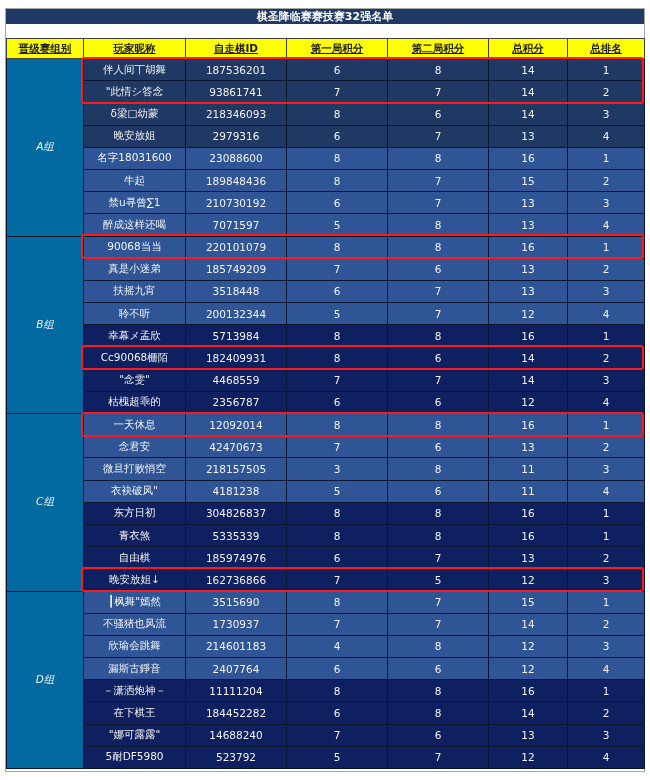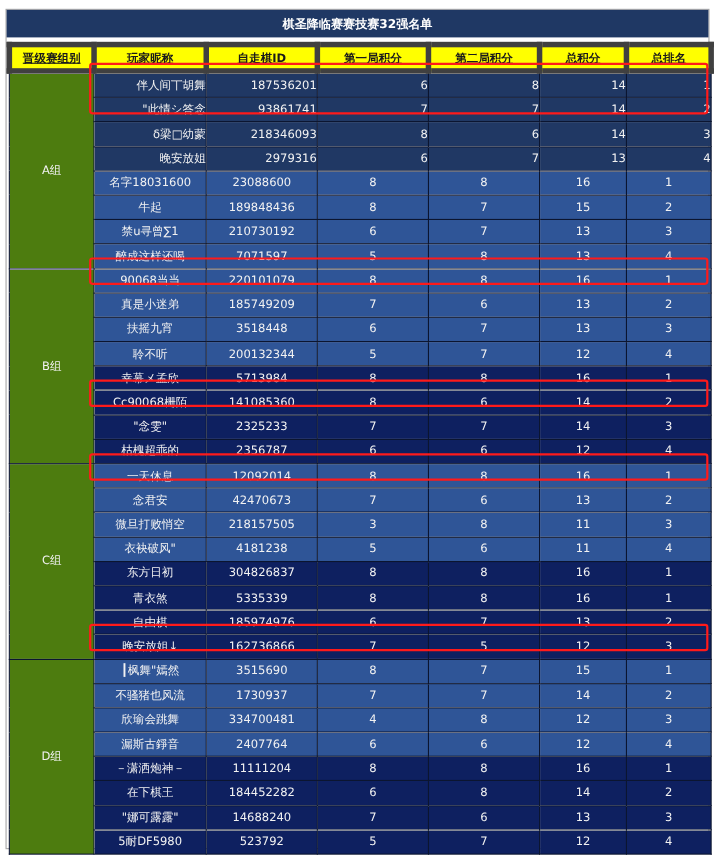--- a/index.html
+++ b/index.html
@@ -1,32 +1,32 @@
 <!DOCTYPE html>
 <html><head>
 <meta charset="utf-8">
 <style>
   html, body { margin: 0; padding: 0; background: #ffffff; }
   body { width: 650px; height: 780px; position: relative; overflow: hidden;
          font-family: "DejaVu Sans", "Liberation Sans", sans-serif; }
   .frame { position: absolute; left: 5px; top: 8px; width: 640px; height: 764px;
            border: 1px solid #a6a6a6; box-sizing: border-box; background: #fff; }
-  .title-bar { position: absolute; left: 6px; top: 9px; width: 638px; height: 25px;
+  .title-bar { position: absolute; left: 6px; top: 9px; width: 638px; height: 15px;
                background: #1f3864; color: #ffffff; font-size: 11px; font-weight: bold;
                display: flex; align-items: center; justify-content: center; }
   table.roster { position: absolute; left: 6px; top: 38px; width: 638px;
                  border-collapse: collapse; table-layout: fixed; }
   table.roster th { height: 19px; background: #ffff00; color: #1a1a1a; font-size: 10.5px;
-                    font-weight: bold; border: 5px solid #404040; padding: 0; text-align: center;
+                    font-weight: bold; border: 1px solid #404040; padding: 0; text-align: center;
                     text-decoration: underline; text-underline-offset: 1px; }
   table.roster td { height: 21.2px; padding: 0; text-align: center; color: #f2f2f2;
                     font-size: 10.5px; border: 1px solid #0b1530; white-space: nowrap; overflow: hidden; }
-  td.group-cell { background: #4d7c0f; color: #e8ecf6; font-size: 10px; border-color: #1d2f5e;
-                  border-bottom: 2px solid #c7d0e2; }
-  tr.band-dark td.cell { background: #203864; text-align: right; }
+  td.group-cell { background: #0369a1; color: #e8ecf6; font-size: 10px; border-color: #1d2f5e;
+                  border-bottom: 2px solid #c7d0e2; font-style: italic; }
+  tr.band-dark td.cell { background: #203864; }
   tr.band-mid td.cell { background: #2f5597; }
   tr.band-deep td.cell { background: #0e2060; }
   .hl { position: absolute; border: 2.5px solid #ff1a1a; border-radius: 3px; box-sizing: border-box;
         pointer-events: none; }
 </style>
 </head>
 <body>
 
 <div class="frame"></div>
 <div class="title-bar">棋圣降临赛赛技赛32强名单</div>
@@ -154,29 +154,29 @@
       <tr class="band-deep">
         <td class="cell">幸幕メ孟欣</td>
         <td class="cell">5713984</td>
         <td class="cell">8</td>
         <td class="cell">8</td>
         <td class="cell">16</td>
         <td class="cell">1</td>
       </tr>
       <tr class="band-deep">
         <td class="cell">Cc90068栅陌</td>
-        <td class="cell">141085360</td>
+        <td class="cell">182409931</td>
         <td class="cell">8</td>
         <td class="cell">6</td>
         <td class="cell">14</td>
         <td class="cell">2</td>
       </tr>
       <tr class="band-deep">
         <td class="cell">"念雯"</td>
-        <td class="cell">2325233</td>
+        <td class="cell">4468559</td>
         <td class="cell">7</td>
         <td class="cell">7</td>
         <td class="cell">14</td>
         <td class="cell">3</td>
       </tr>
       <tr class="band-deep">
         <td class="cell">枯槐超乖的</td>
         <td class="cell">2356787</td>
         <td class="cell">6</td>
         <td class="cell">6</td>
@@ -260,21 +260,21 @@
       <tr class="band-mid">
         <td class="cell">不骚猪也风流</td>
         <td class="cell">1730937</td>
         <td class="cell">7</td>
         <td class="cell">7</td>
         <td class="cell">14</td>
         <td class="cell">2</td>
       </tr>
       <tr class="band-mid">
         <td class="cell">欣瑜会跳舞</td>
-        <td class="cell">334700481</td>
+        <td class="cell">214601183</td>
         <td class="cell">4</td>
         <td class="cell">8</td>
         <td class="cell">12</td>
         <td class="cell">3</td>
       </tr>
       <tr class="band-mid">
         <td class="cell">漏斯古錚音</td>
         <td class="cell">2407764</td>
         <td class="cell">6</td>
         <td class="cell">6</td>

